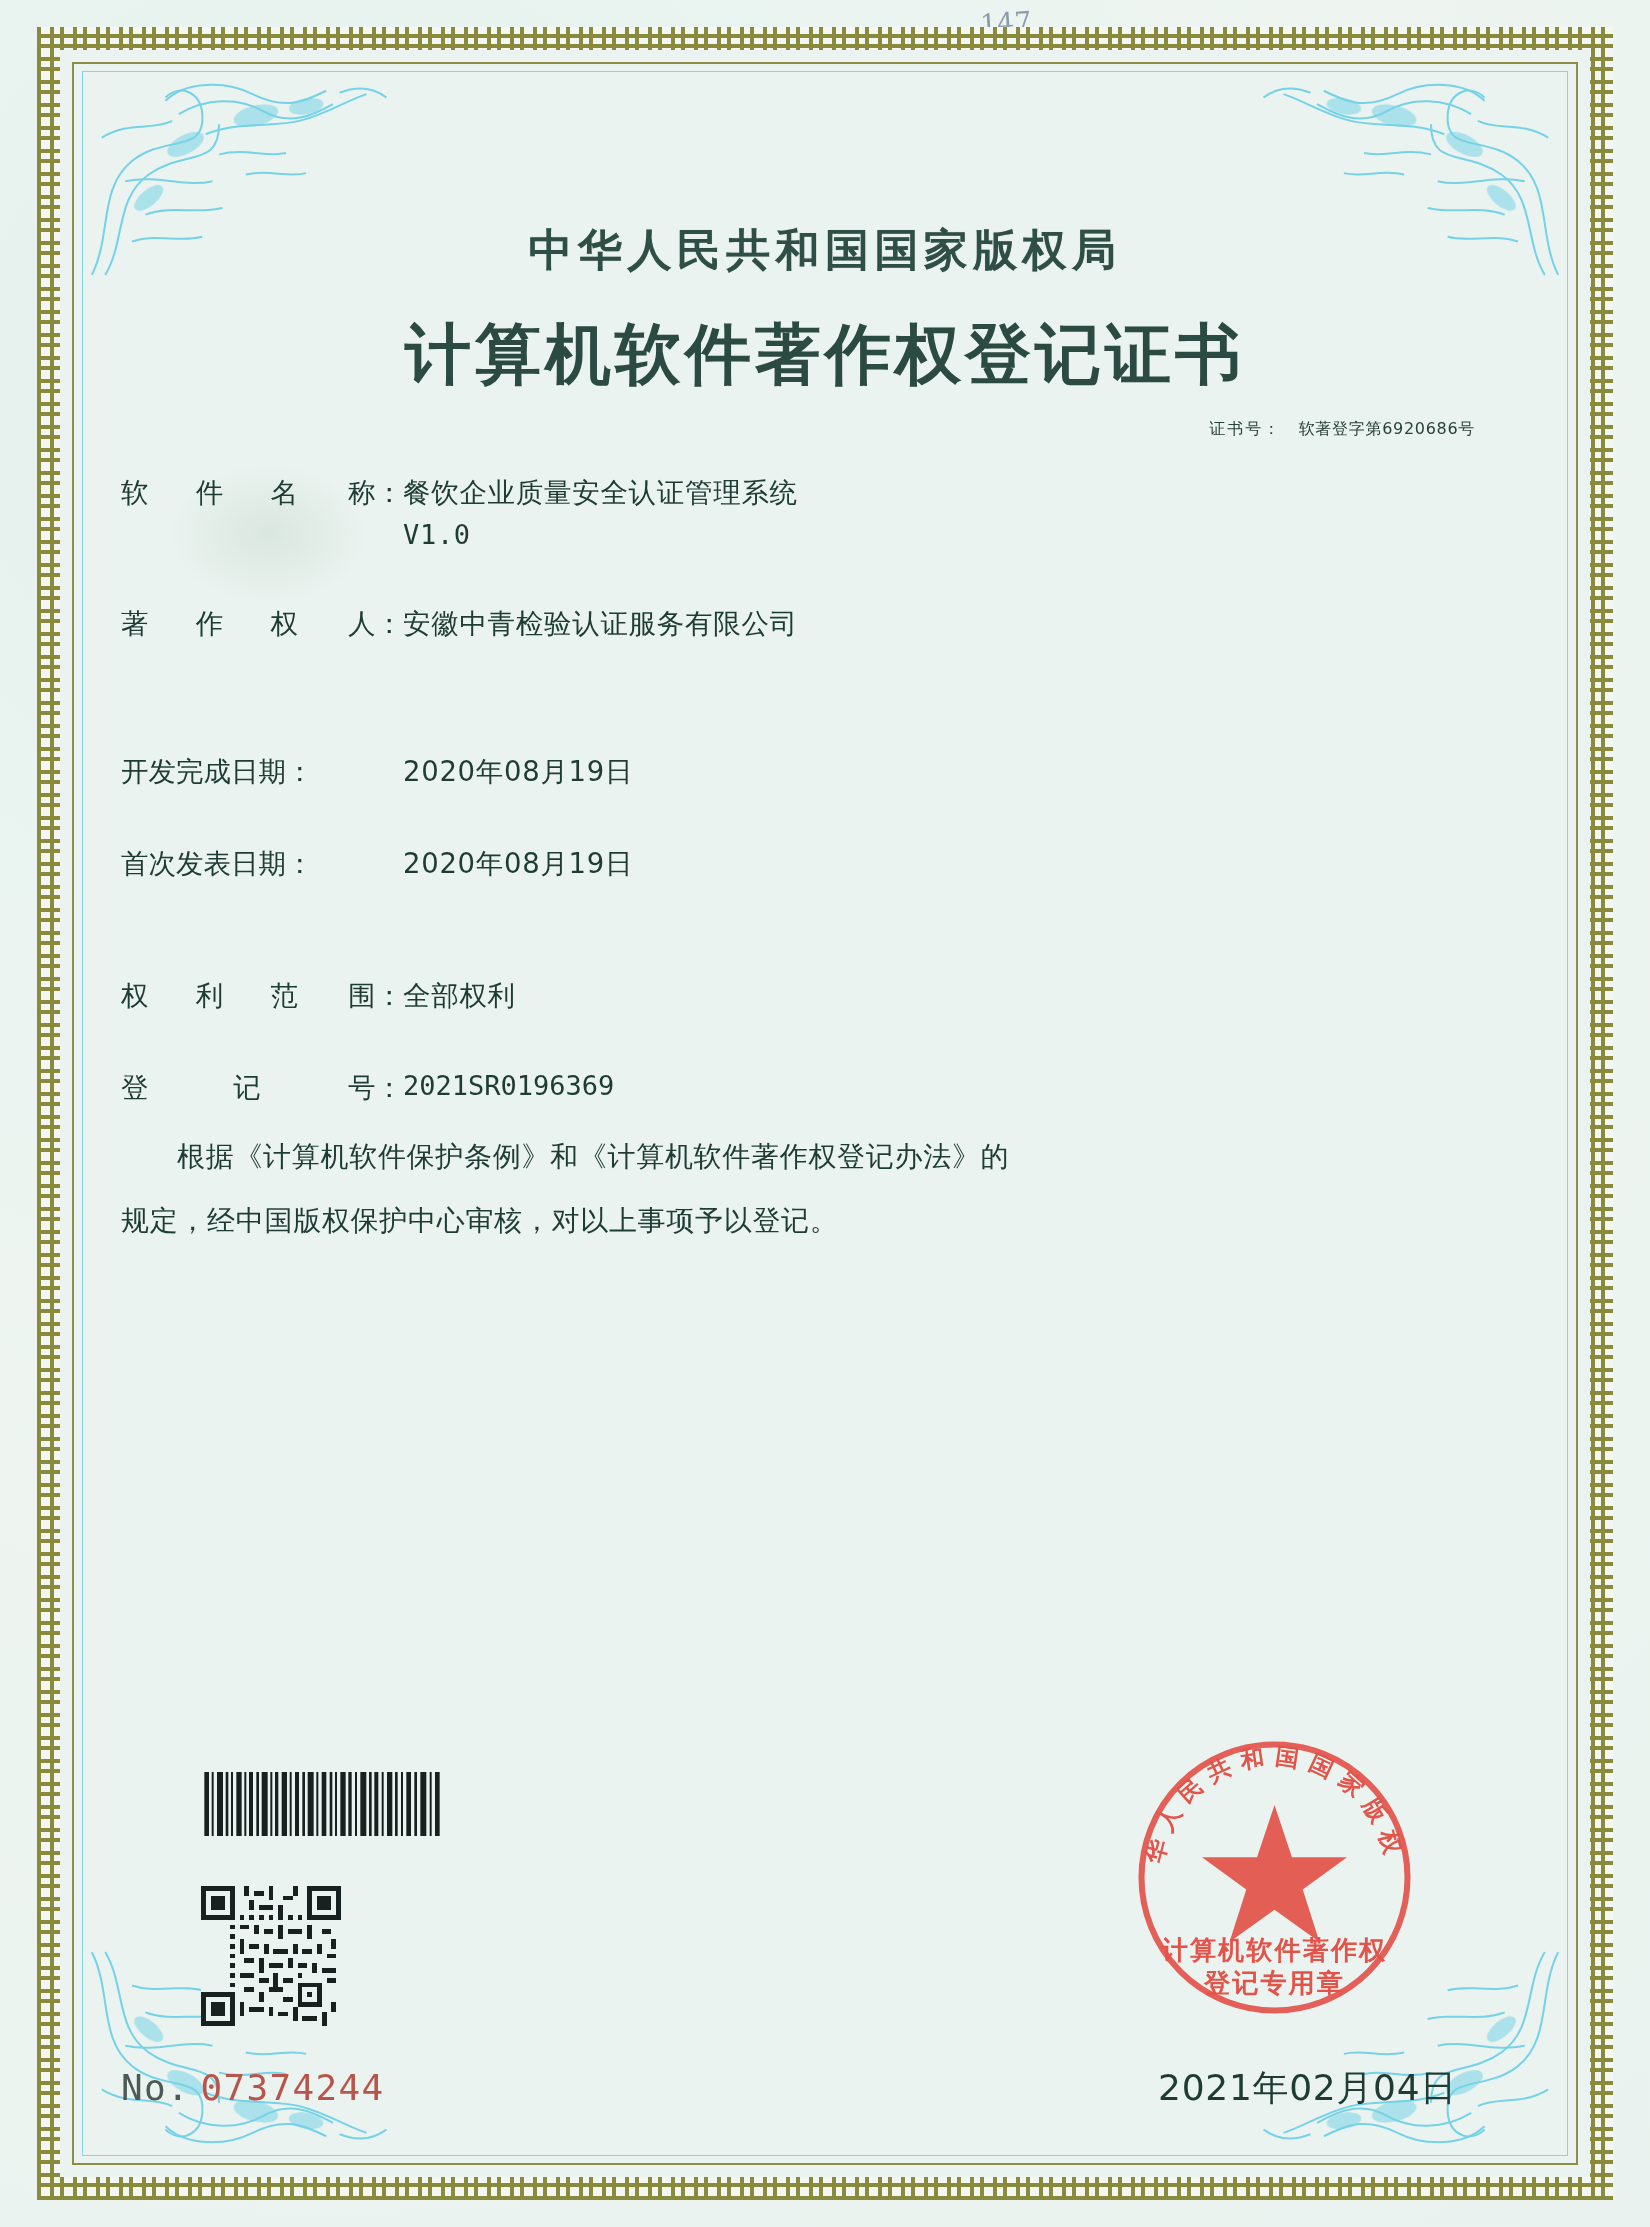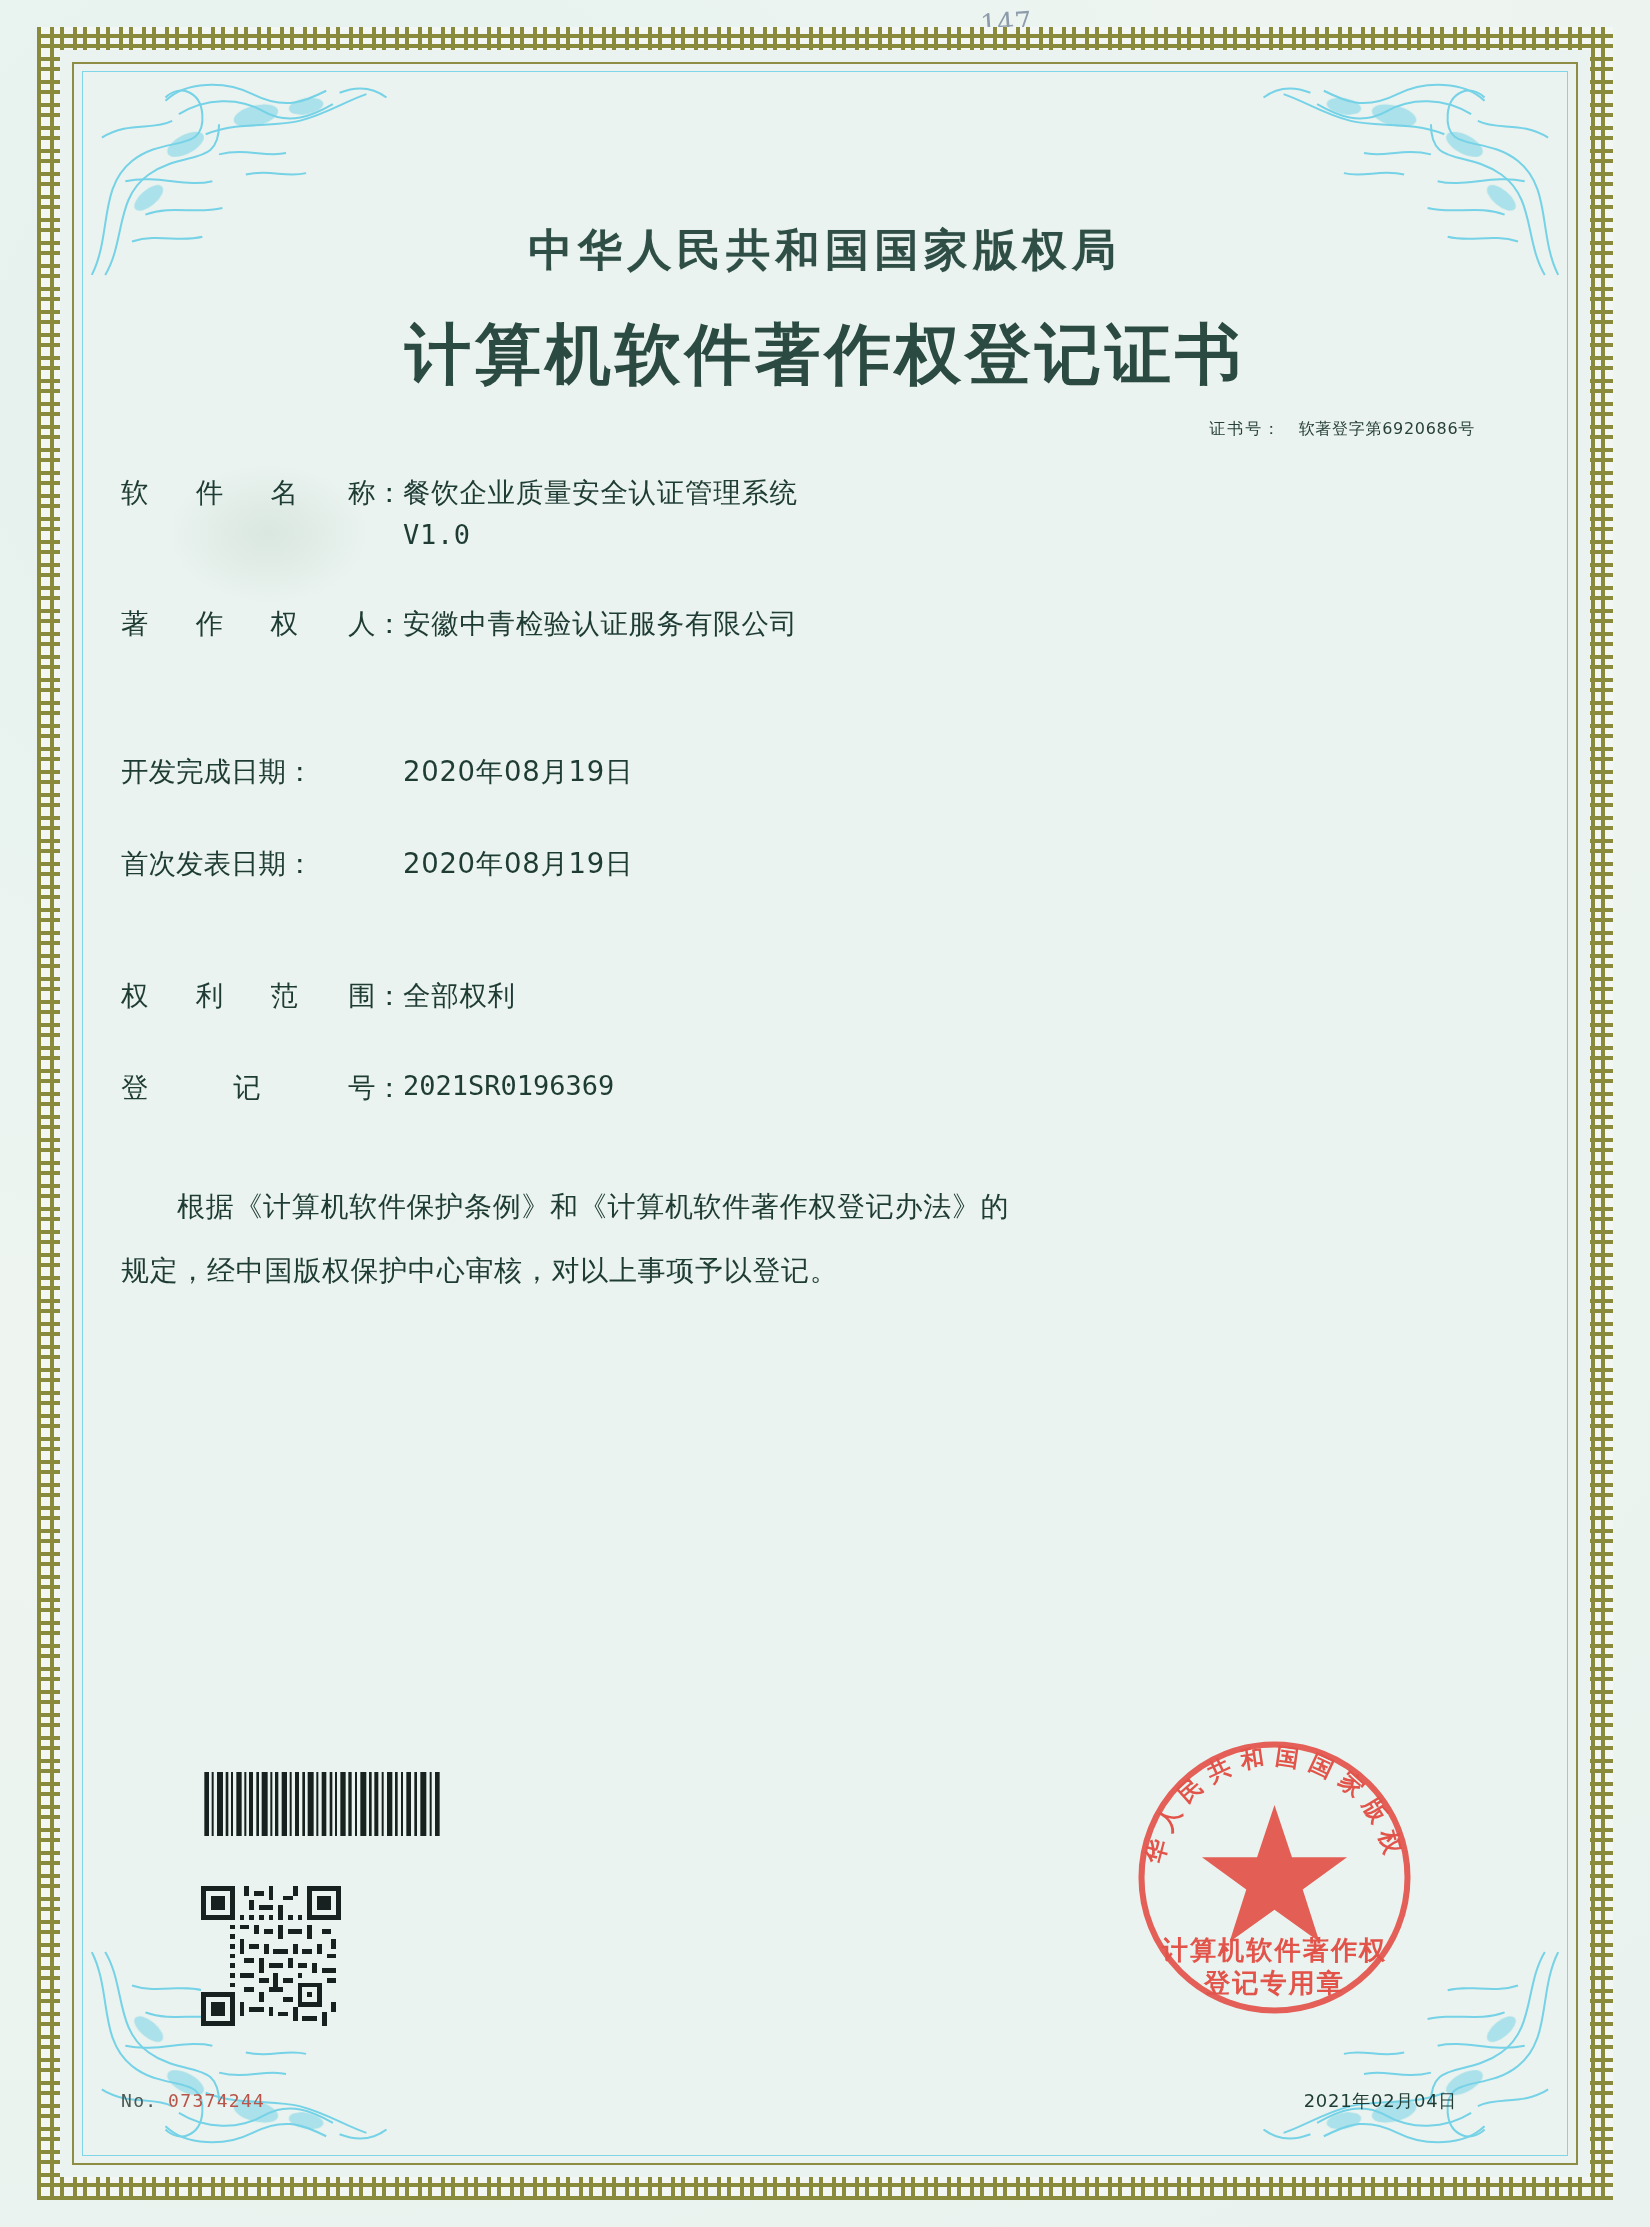--- a/index.html
+++ b/index.html
@@ -161,21 +161,21 @@
     font-size: 27px;
     letter-spacing: 0px;
   }
 
   .gap-lg { height: 81px; }
   .gap-md { height: 39px; }
 
   .field.tight { margin-bottom: 31px; }
 
   .statement {
-    margin-top: 76px;
+    margin-top: 26px;
     font-size: 28px;
     line-height: 1.75;
     color: #1e3b34;
     font-family: "DejaVu Sans", "Liberation Sans", sans-serif;
     letter-spacing: 0.7px;
   }
   .statement p { margin: 0 0 14.8px 0; }
   .statement p.indent { text-indent: 56px; }
 
   
@@ -205,21 +205,21 @@
 
   
   .footer {
     position: absolute;
     left: 121px;
     right: 121px;
     bottom: 114px;
     display: flex;
     justify-content: space-between;
     align-items: baseline;
-    font-size: 18px;
+    font-size: 36px;
   }
   .serial {
     color: #4b5a55;
     font-family: "DejaVu Sans Mono", "Liberation Mono", monospace;
     letter-spacing: 1.3px;
   }
   .serial .num { color: #b8544a; margin-left: 10.7px; }
   .issue-date {
     color: #1e3b34;
     font-family: "DejaVu Sans", "Liberation Sans", sans-serif;

